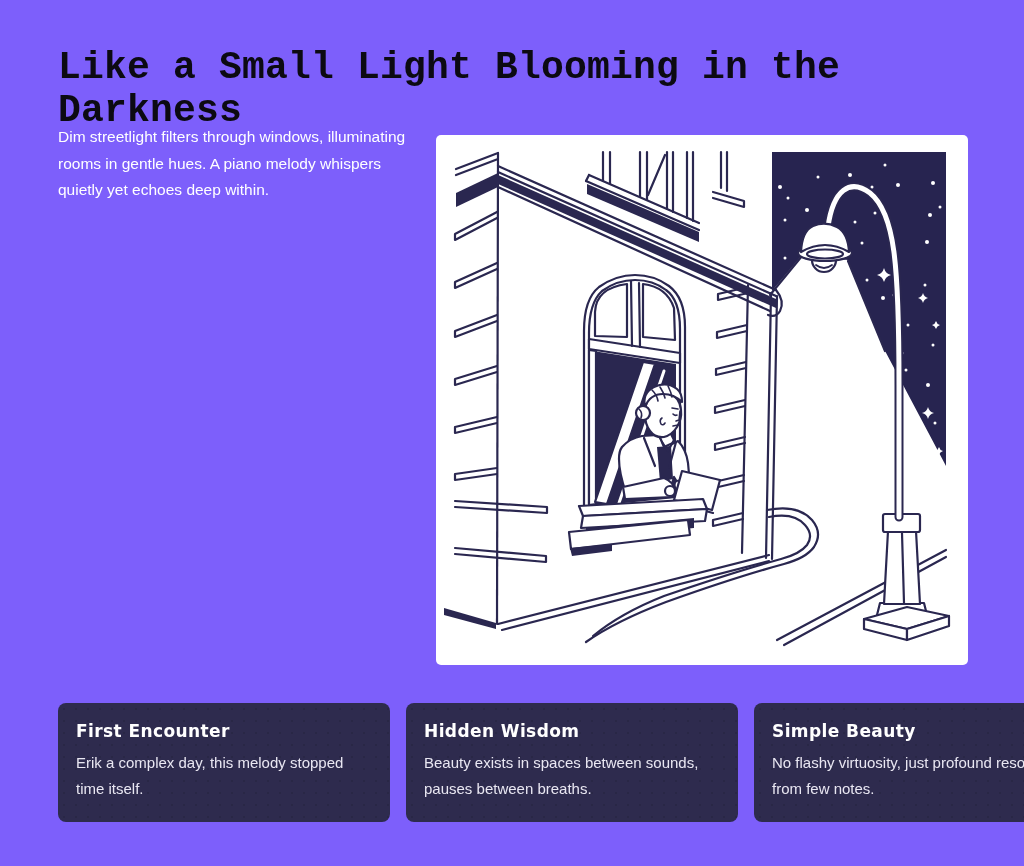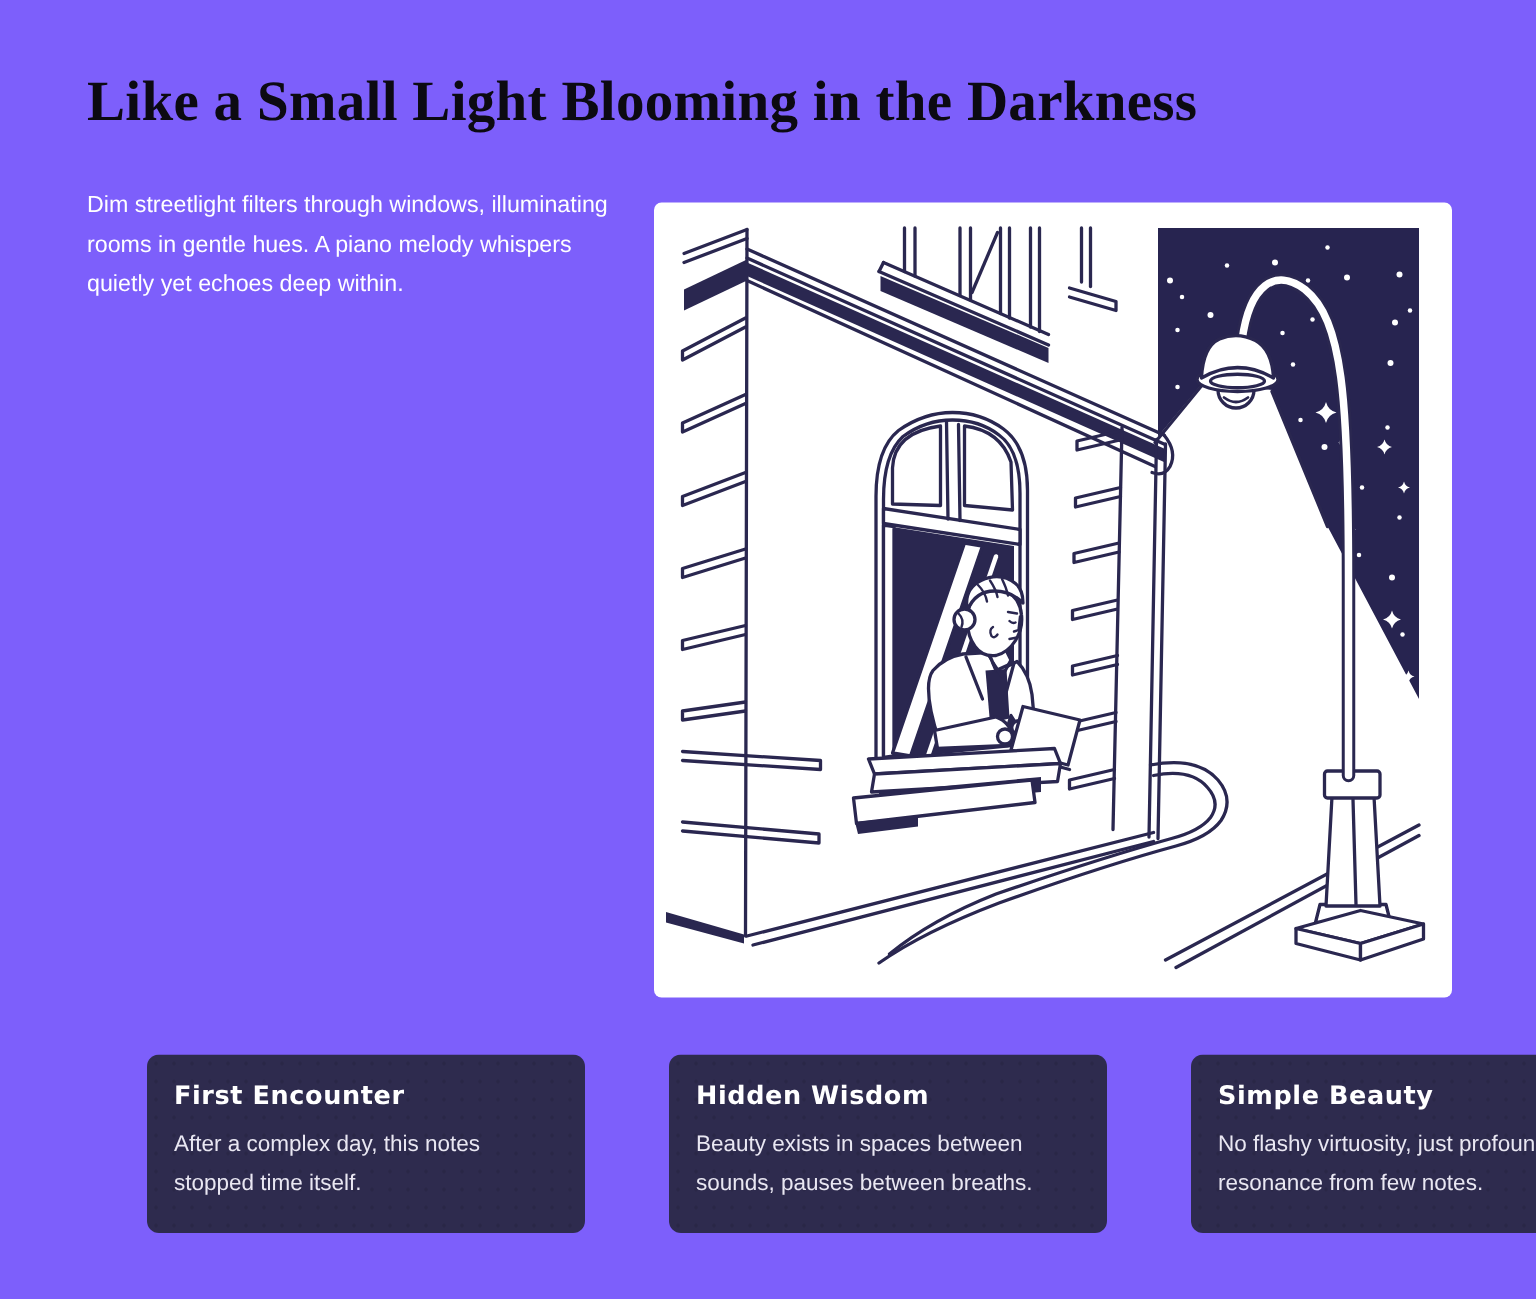--- a/index.html
+++ b/index.html
@@ -1,29 +1,29 @@
 <!DOCTYPE html>
 <html><head>
 <meta charset="utf-8">
 <style>
   html,body{margin:0;padding:0;}
   body{font-family:"Liberation Sans",sans-serif;}
   .page{position:relative;width:1024px;height:866px;background:#7d5ffb;overflow:hidden;}
   .title{position:absolute;left:58px;top:46px;width:940px;margin:0;
-         font-family:Liberation Serif, serif;
+         font-family:Liberation Mono, monospace;
          font-size:38px;font-weight:800;letter-spacing:0.2px;color:#0c0a12;}
   .intro{position:absolute;left:58px;top:124px;width:356px;}
   .intro p{margin:0 0 13px 0;font-size:15.5px;line-height:26.5px;color:#ffffff;}
   .panel{position:absolute;left:436px;top:135px;width:532px;height:530px;
          background:#ffffff;border-radius:5px;overflow:hidden;}
   .cards{position:absolute;left:58px;top:703px;display:flex;gap:16px;}
-  .card{box-sizing:border-box;width:292px;height:119px;background:#2e2b4e;border-radius:8px;
+  .card{box-sizing:border-box;width:332px;height:119px;background:#2e2b4e;border-radius:8px;
         padding:18px 18px 0 18px;
         background-image:radial-gradient(rgba(0,0,0,0.10) 1px,transparent 1.2px);
-        background-size:12px 12px;margin-left:40px;}
+        background-size:12px 12px;}
   .card h3{margin:0;font-family:"DejaVu Sans","Liberation Sans",sans-serif;
            font-size:17px;font-weight:800;letter-spacing:0.4px;color:#ffffff;}
   .card p{margin:9px 0 0 0;font-size:15px;line-height:26px;color:#e9e7f2;}
 </style>
 </head>
 <body>
 
 <div class="page">
 
   <h1 class="title">Like a Small Light Blooming in the Darkness</h1>
@@ -205,21 +205,21 @@
             <path d="M365,117 Q366,96 377,91 Q389,86 401,92 Q412,98 413,117 Q401,110 389,110 Q377,110 365,117 Z" fill="#ffffff"></path>
           </g>
         </g>
       </g>
     </svg>
   </div>
 
   <div class="cards">
     <div class="card">
       <h3>First Encounter</h3>
-      <p>After a complex day, this notes stopped time itself.</p>
+      <p>Erik a complex day, this melody stopped time itself.</p>
     </div>
     <div class="card">
       <h3>Hidden Wisdom</h3>
       <p>Beauty exists in spaces between sounds, pauses between breaths.</p>
     </div>
     <div class="card">
       <h3>Simple Beauty</h3>
       <p>No flashy virtuosity, just profound resonance from few notes.</p>
     </div>
   </div>

